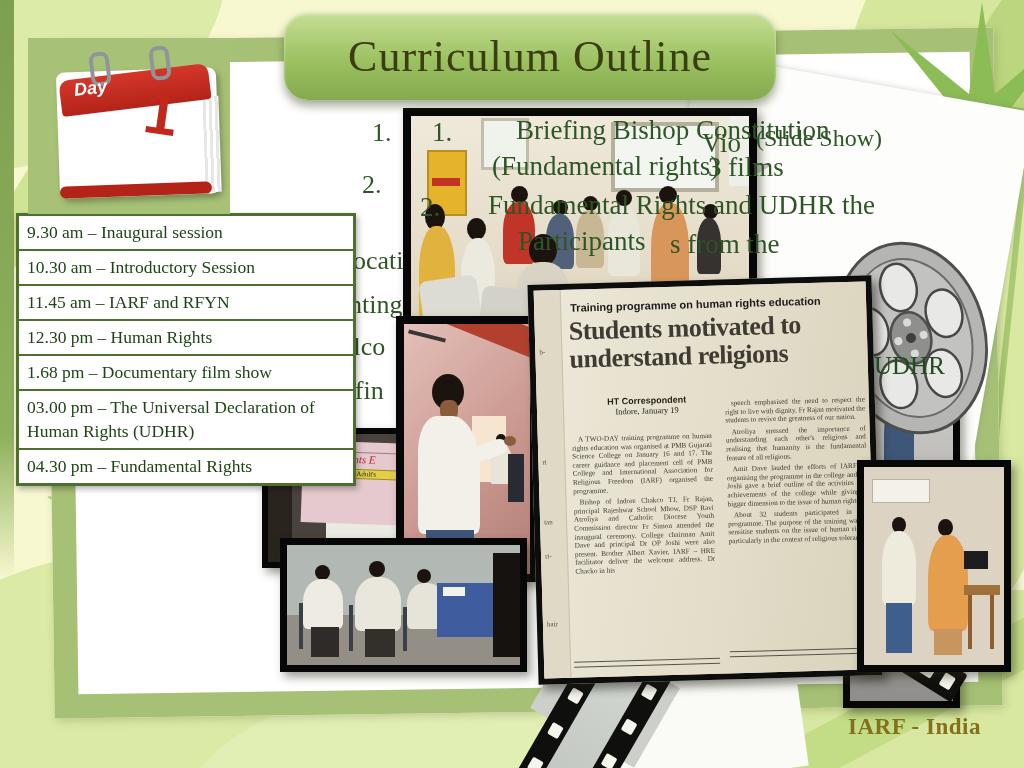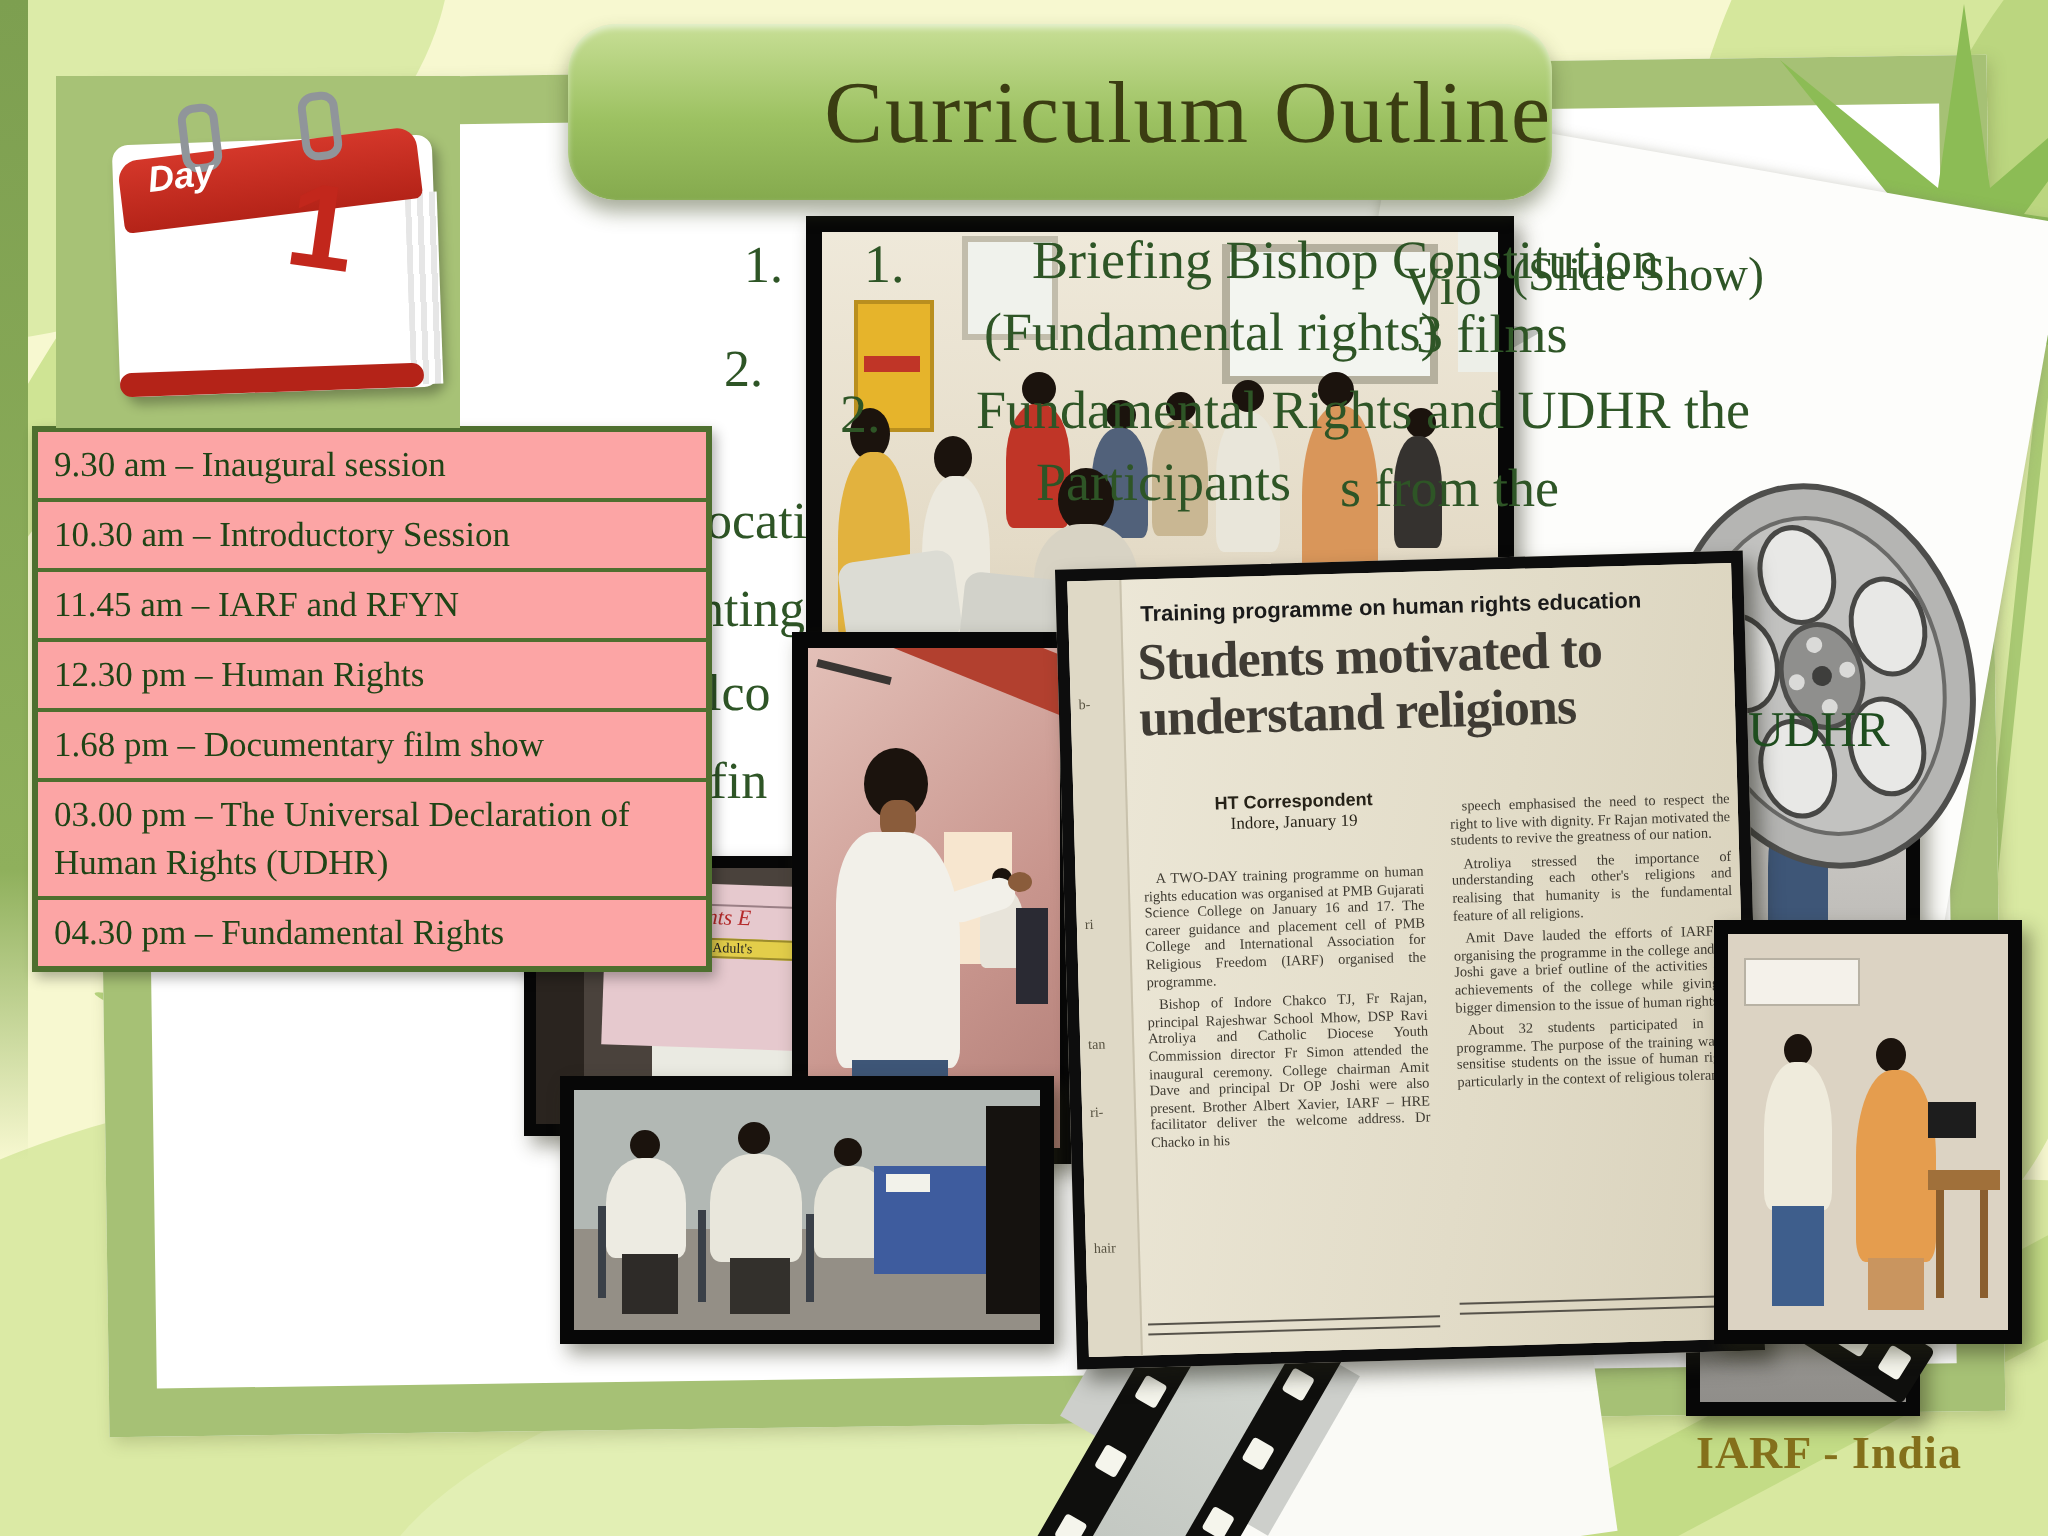--- a/index.html
+++ b/index.html
@@ -20,30 +20,30 @@
   .ph{position:absolute;overflow:hidden;}
   .hd{position:absolute;border-radius:50%;background:#1B130D;}
   .bd{position:absolute;border-radius:45% 45% 12% 12%;}
   .ov{position:absolute;color:#2E5526;white-space:nowrap;z-index:12;font-family:"Liberation Serif",serif;}
   .frag{position:absolute;color:#2E5526;font-size:26px;white-space:nowrap;z-index:2;}
   .title-capsule{
     position:absolute;left:284px;top:12px;width:492px;height:88px;z-index:14;
     border-radius:24px;
     background:linear-gradient(#C8DF96,#9CC161 55%,#85AA4E);
     box-shadow:0 6px 10px rgba(60,70,30,.45), inset 0 2px 3px rgba(255,255,255,.55);
-    display:flex;align-items:center;justify-content:flex-end;
+    display:flex;align-items:center;justify-content:center;
   }
   .title-capsule span{font-size:44px;color:#3B3D12;letter-spacing:1px;}
   .sched{
     position:absolute;left:16px;top:213px;width:334px;z-index:13;
     border:3px solid #4E6F2F;background:#4E6F2F;
     display:flex;flex-direction:column;gap:2px;
     box-shadow:2px 3px 6px rgba(0,0,0,.3);
   }
-  .srow{background:#fca5a5;color:#1F4416;font-size:17.5px;line-height:1.32;padding:5px 8px;}
+  .srow{background:#ffffff;color:#1F4416;font-size:17.5px;line-height:1.32;padding:5px 8px;}
   .np{
     position:absolute;left:533px;top:280px;width:332px;height:388px;z-index:10;
     background:#E8E3D1;border:6px solid #0D0D0D;transform:rotate(-1.6deg);
     box-shadow:5px 6px 10px rgba(30,30,20,.5);
   }
   .np-inner{position:absolute;inset:0;background:linear-gradient(100deg,#EDE8D8,#E2DCC8 60%,#D9D2BC);overflow:hidden;}
   .np-edge{position:absolute;left:0;top:0;width:26px;height:100%;background:#DFD9C6;border-right:1px solid #C9C2AD;}
   .np-edge span{position:absolute;left:4px;font-size:7px;color:#55503F;}
   .np-kicker{position:absolute;left:36px;top:12px;font-family:"Liberation Sans",sans-serif;font-weight:bold;font-size:11px;color:#1A1A1A;}
   .np-headline{position:absolute;left:34px;top:28px;width:282px;font-size:26px;font-weight:600;line-height:1.08;color:#3F3B34;letter-spacing:-0.5px;}

